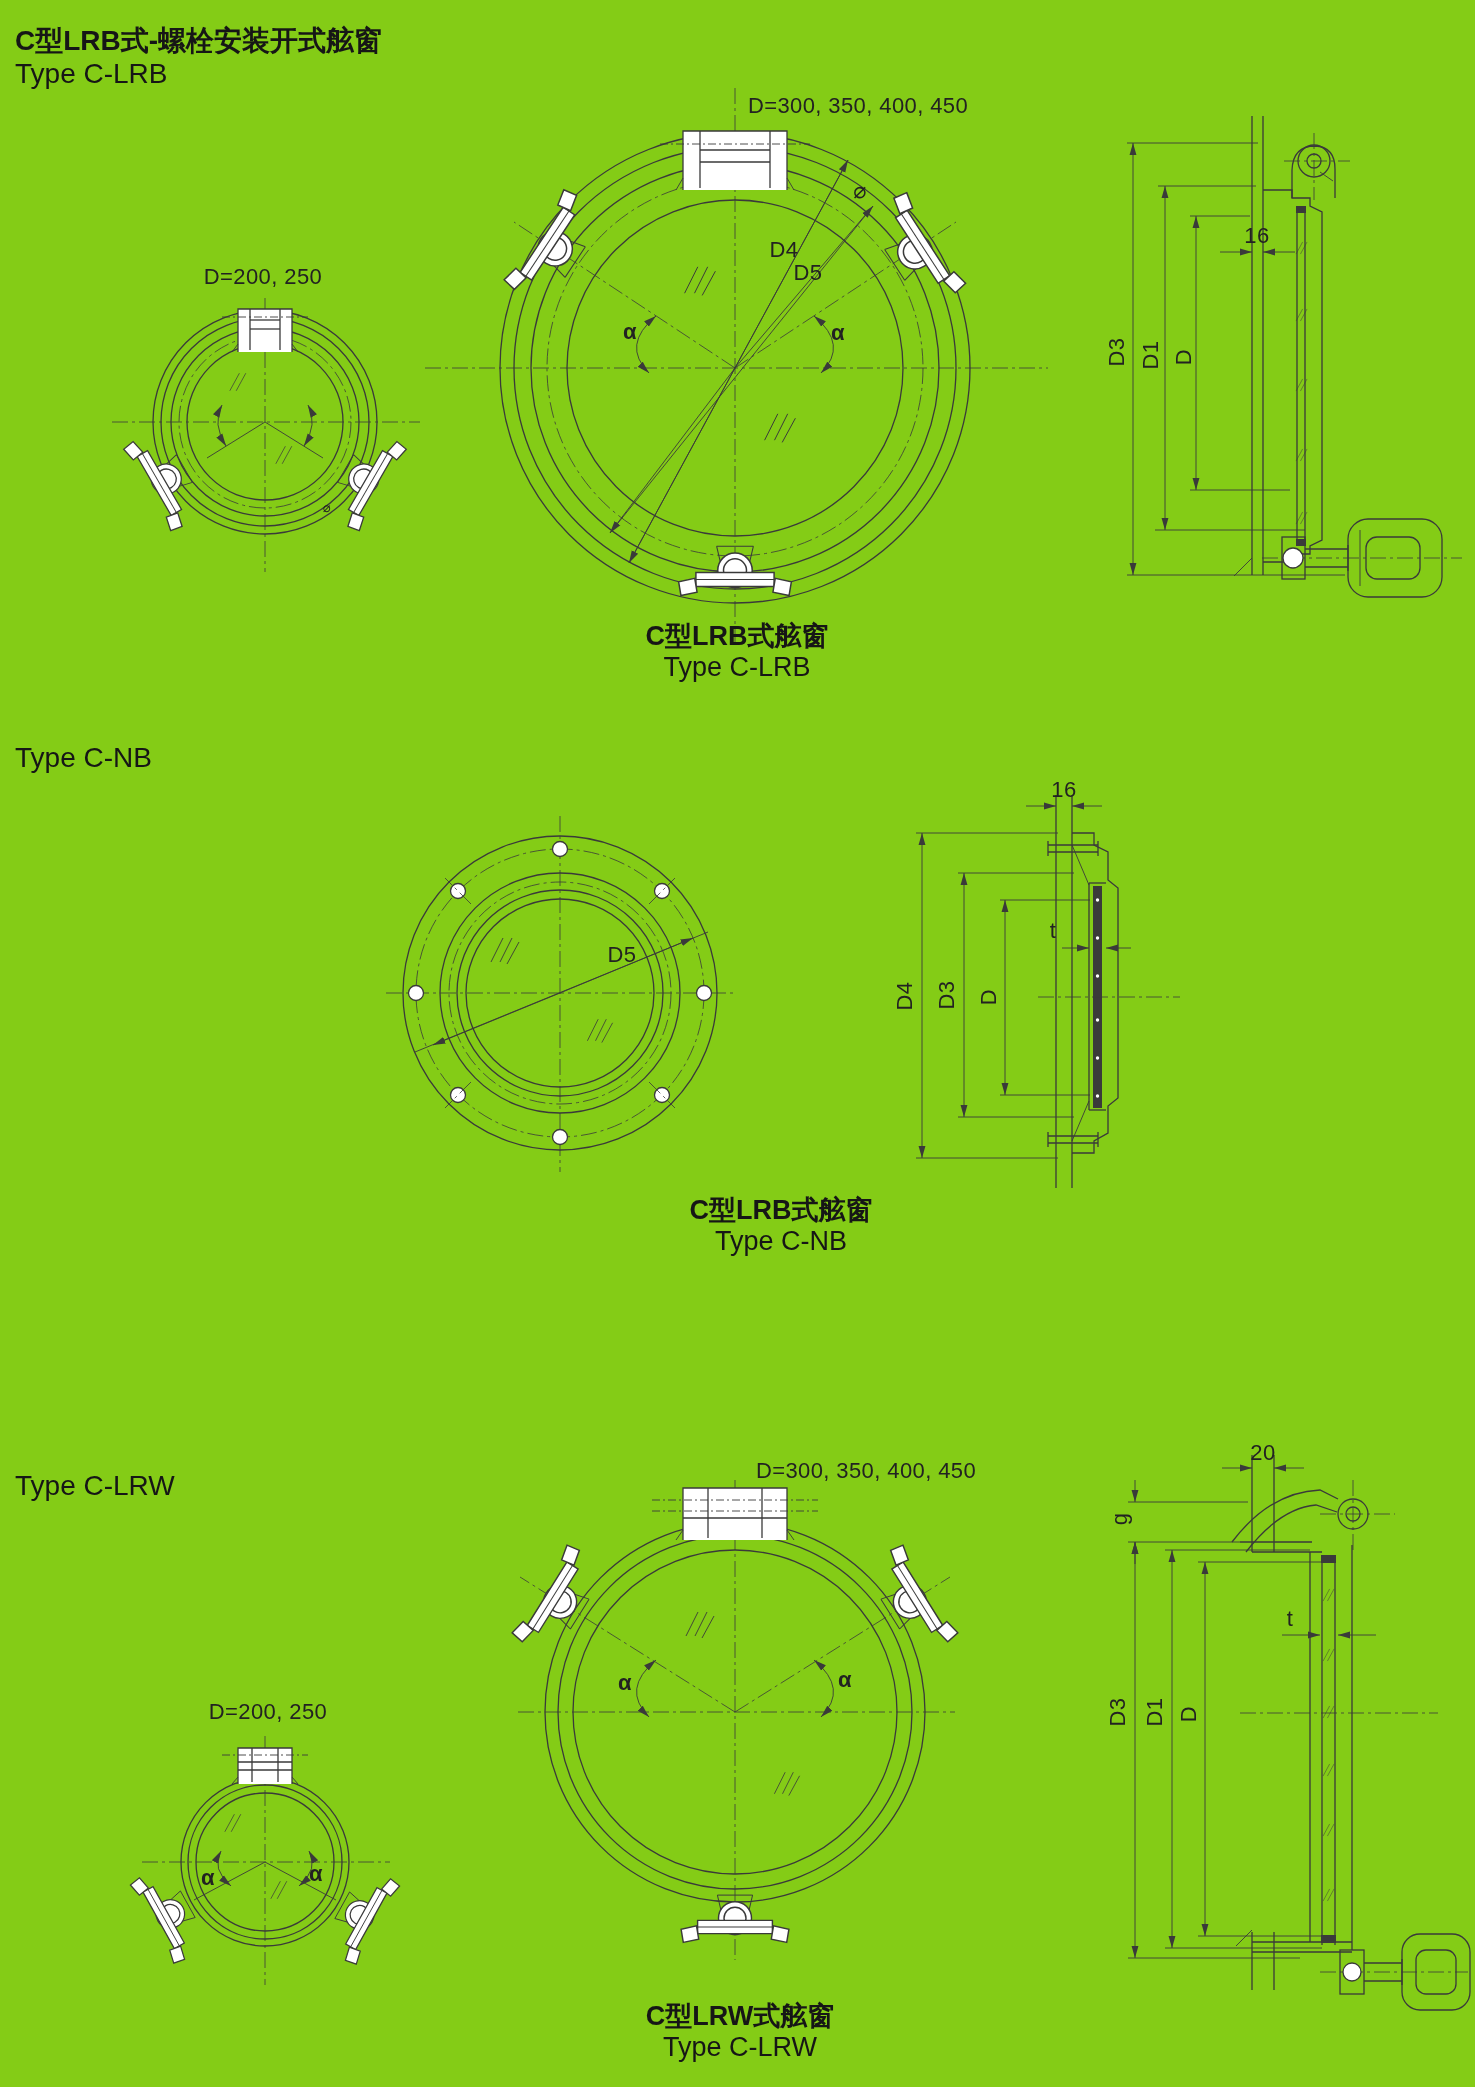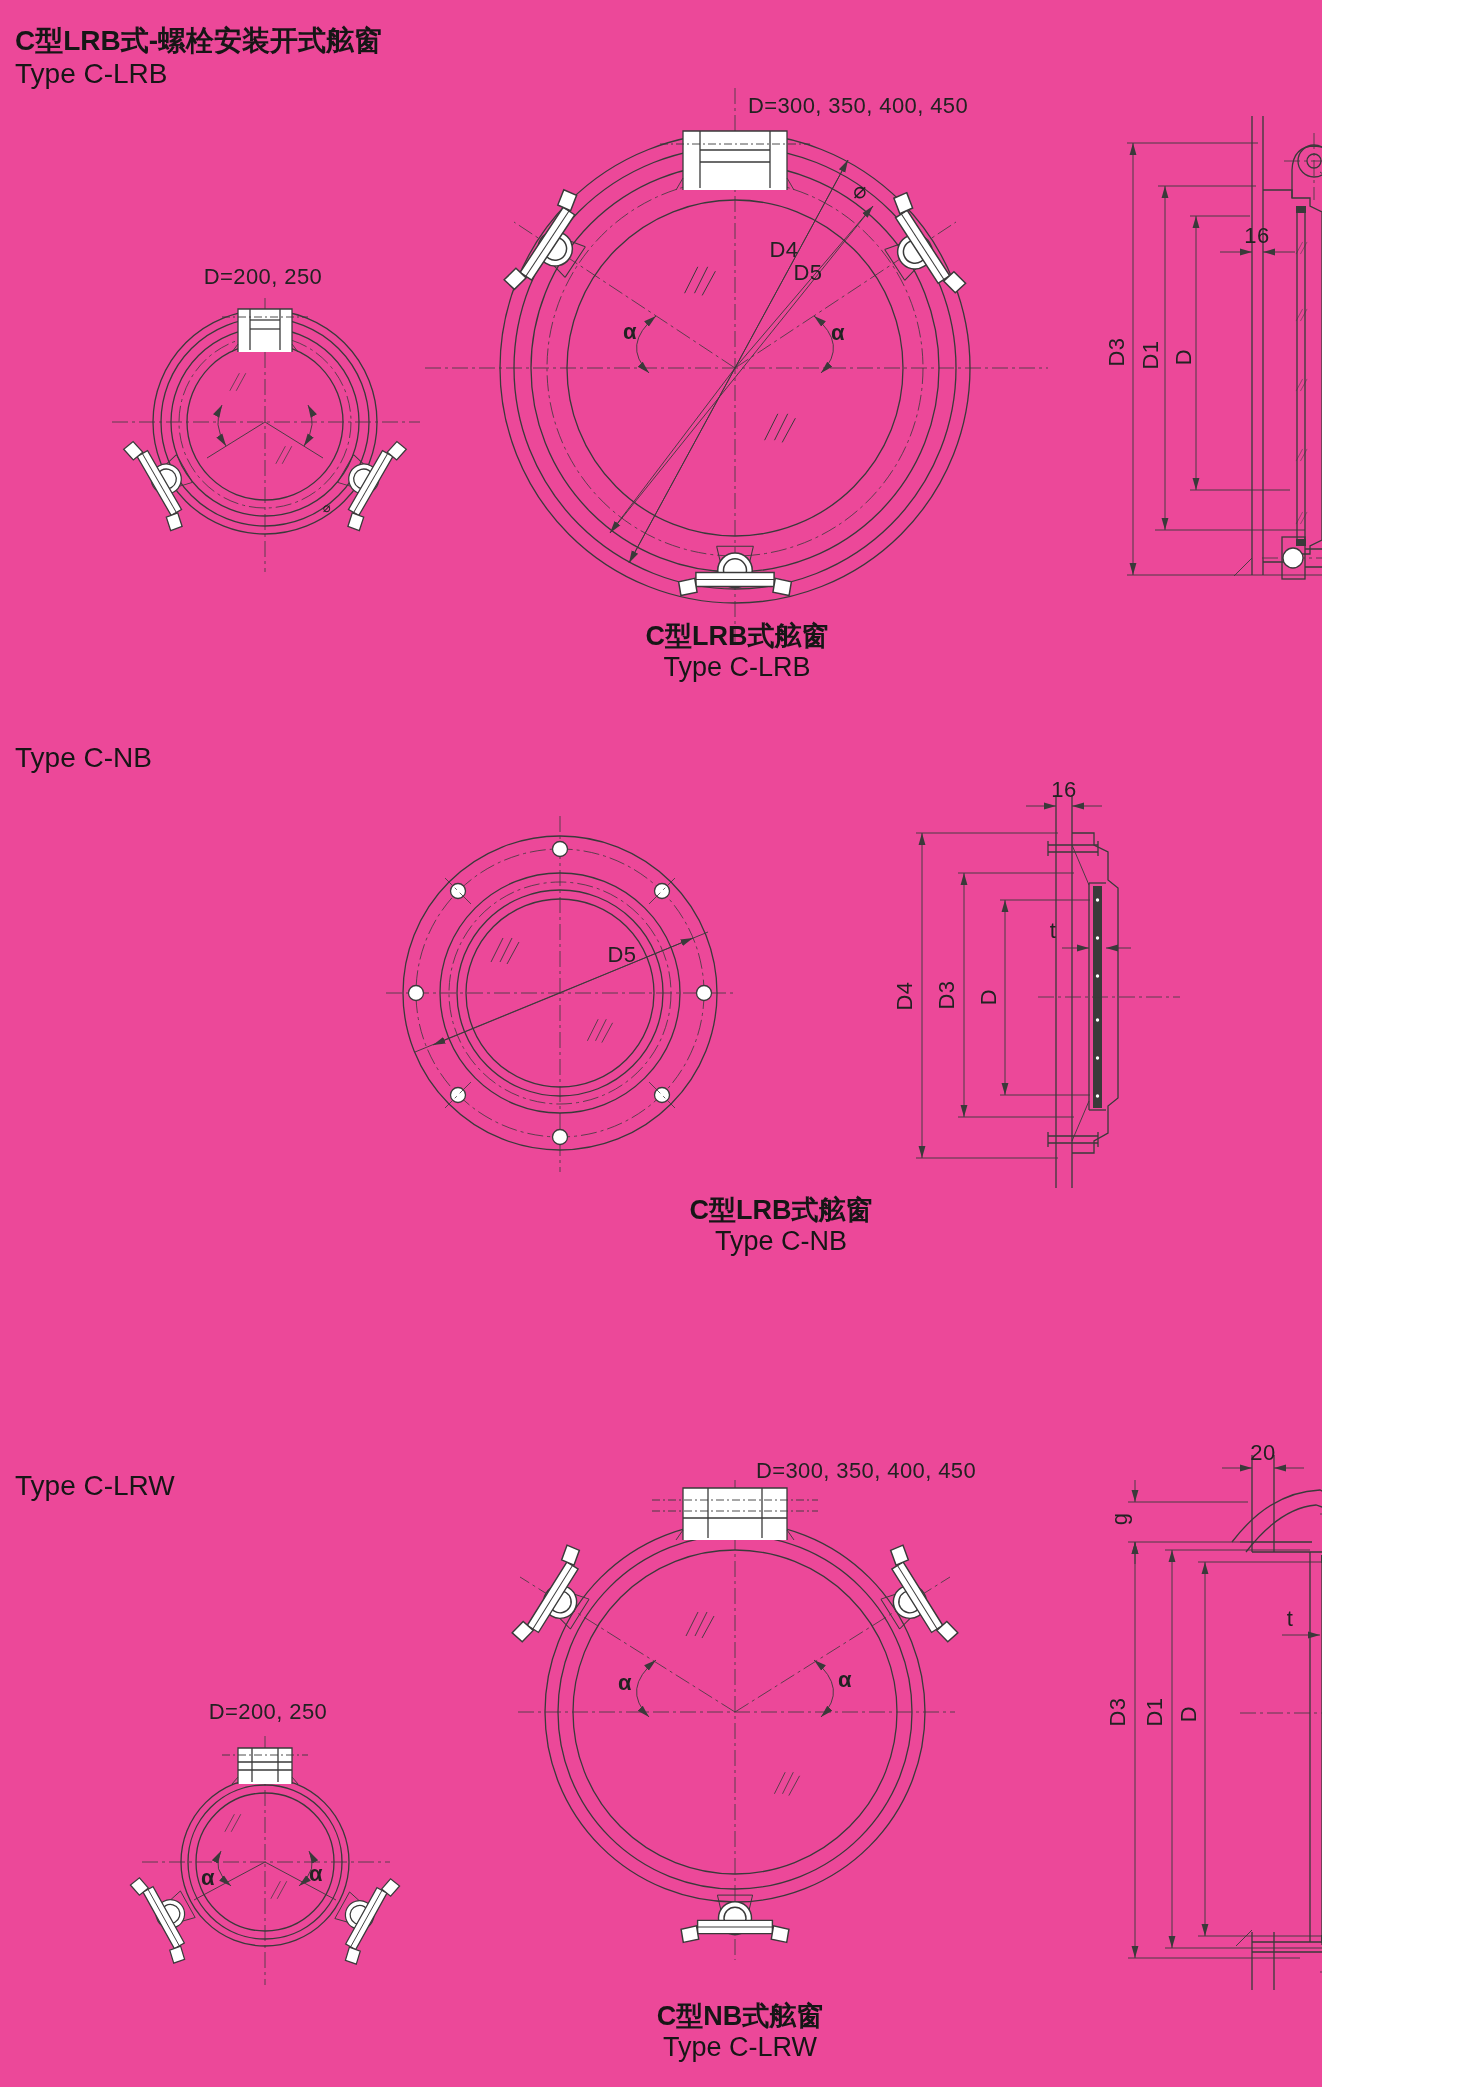--- a/index.html
+++ b/index.html
@@ -1,17 +1,17 @@
 <!DOCTYPE html>
 <html><head>
 <meta charset="utf-8">
 <style>
   *{margin:0;padding:0;box-sizing:border-box}
   body{background:#fff;font-family:"Liberation Sans","DejaVu Sans",sans-serif;color:#1f1f1f}
-  #root{position:relative;width:1322px;height:2087px;background:#ec4899;overflow:hidden}
+  #root{position:relative;width:1475px;height:2087px;background:#84cc16;overflow:hidden}
   svg{position:absolute;left:0;top:0}
   .lbl{position:absolute;transform:translate(-50%,-50%);font-size:22px;white-space:nowrap;color:#222;letter-spacing:.4px}
   .lbl.rot{transform:translate(-50%,-50%) rotate(-90deg)}
   .lbl.alpha{font-weight:700}
   .lbl.sm{font-size:13px}
   .title{position:absolute;font-size:28px;font-weight:600;white-space:nowrap;color:#161616}
   .title.en{font-weight:500}
   .cap{position:absolute;transform:translateX(-50%);font-size:27px;font-weight:600;white-space:nowrap;color:#161616}
   .cap.en{font-weight:500}
   
@@ -407,16 +407,16 @@
 <div class="lbl alpha" style="left:625px;top:1683px">α</div>
 <div class="lbl alpha" style="left:845px;top:1680px">α</div>
 <div class="lbl alpha" style="left:208px;top:1878px">α</div>
 <div class="lbl alpha" style="left:316px;top:1874px">α</div>
 <div class="lbl" style="left:1263px;top:1453px">20</div>
 <div class="lbl rot" style="left:1120px;top:1519px">g</div>
 <div class="lbl rot" style="left:1118px;top:1712px">D3</div>
 <div class="lbl rot" style="left:1155px;top:1712px">D1</div>
 <div class="lbl rot" style="left:1189px;top:1714px">D</div>
 <div class="lbl" style="left:1290px;top:1619px">t</div>
-<div class="cap" style="left:740px;top:1998px">C型NB式舷窗</div>
+<div class="cap" style="left:740px;top:1998px">C型LRW式舷窗</div>
 <div class="cap en" style="left:740px;top:2032px">Type C-LRW</div>
 
 </div>
 
 </body></html>

